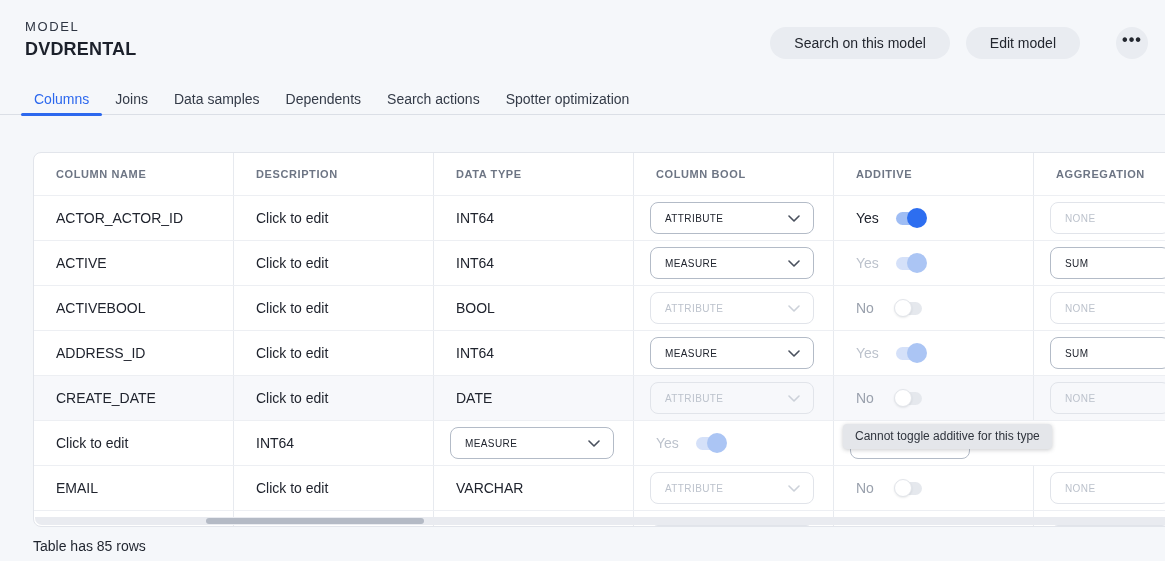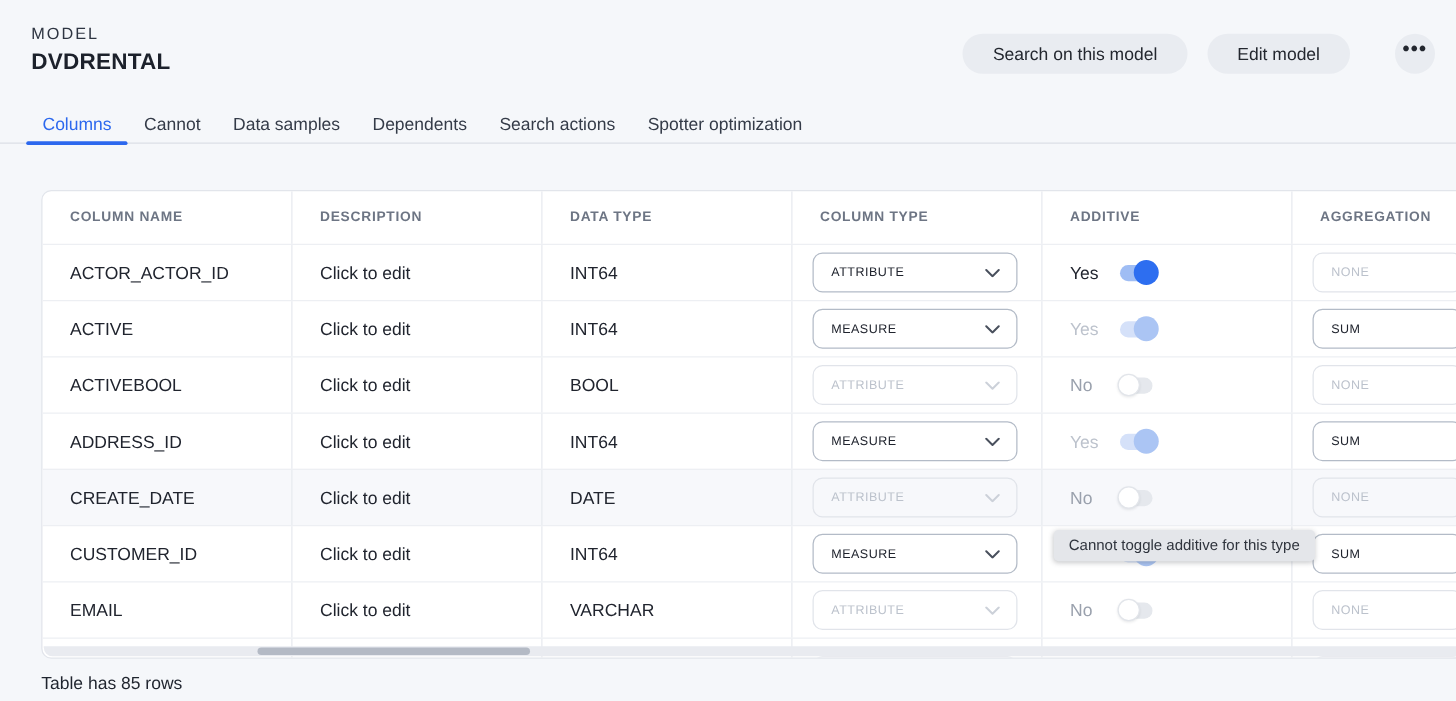--- a/index.html
+++ b/index.html
@@ -77,34 +77,34 @@
 <div class="actions">
   <button class="pill-btn">Search on this model</button>
   <button class="pill-btn">Edit model</button>
   <button class="more-btn">
       <span>•••</span>
     </button>
 </div>
 
 <div class="tabs">
   <div class="tab active">Columns</div>
-  <div class="tab">Cannot</div>
+  <div class="tab">Joins</div>
   <div class="tab">Data samples</div>
   <div class="tab">Dependents</div>
   <div class="tab">Search actions</div>
   <div class="tab">Spotter optimization</div>
 </div>
 
 <div class="table-card">
 
   <div class="grid-row thead">
     <div class="hcell">COLUMN NAME</div>
     <div class="hcell">DESCRIPTION</div>
     <div class="hcell">DATA TYPE</div>
-    <div class="hcell">COLUMN TYPE</div>
+    <div class="hcell">COLUMN BOOL</div>
     <div class="hcell">ADDITIVE</div>
     <div class="hcell">AGGREGATION</div>
   </div>
 
   <div class="grid-row trow">
     <div class="cell">ACTOR_ACTOR_ID</div>
     <div class="cell">Click to edit</div>
     <div class="cell">INT64</div>
     <div class="cell ctl">
         <button class="dd en">
@@ -236,21 +236,20 @@
         </span>
       </div>
     <div class="cell ctl">
         <button class="dd dis aggdd">
           <span>NONE</span>
         </button>
       </div>
   </div>
 
   <div class="grid-row trow">
-    <div class="cell">CUSTOMER_ID</div>
     <div class="cell">Click to edit</div>
     <div class="cell">INT64</div>
     <div class="cell ctl">
         <button class="dd en">
           <span>MEASURE</span>
           <span class="chev">
             <svg width="12" height="7" viewBox="0 0 12 7">
               <path d="M1 1l5 5 5-5" fill="none" stroke="currentColor" stroke-width="1.6" stroke-linecap="round" stroke-linejoin="round"></path>
             </svg>
           </span>

